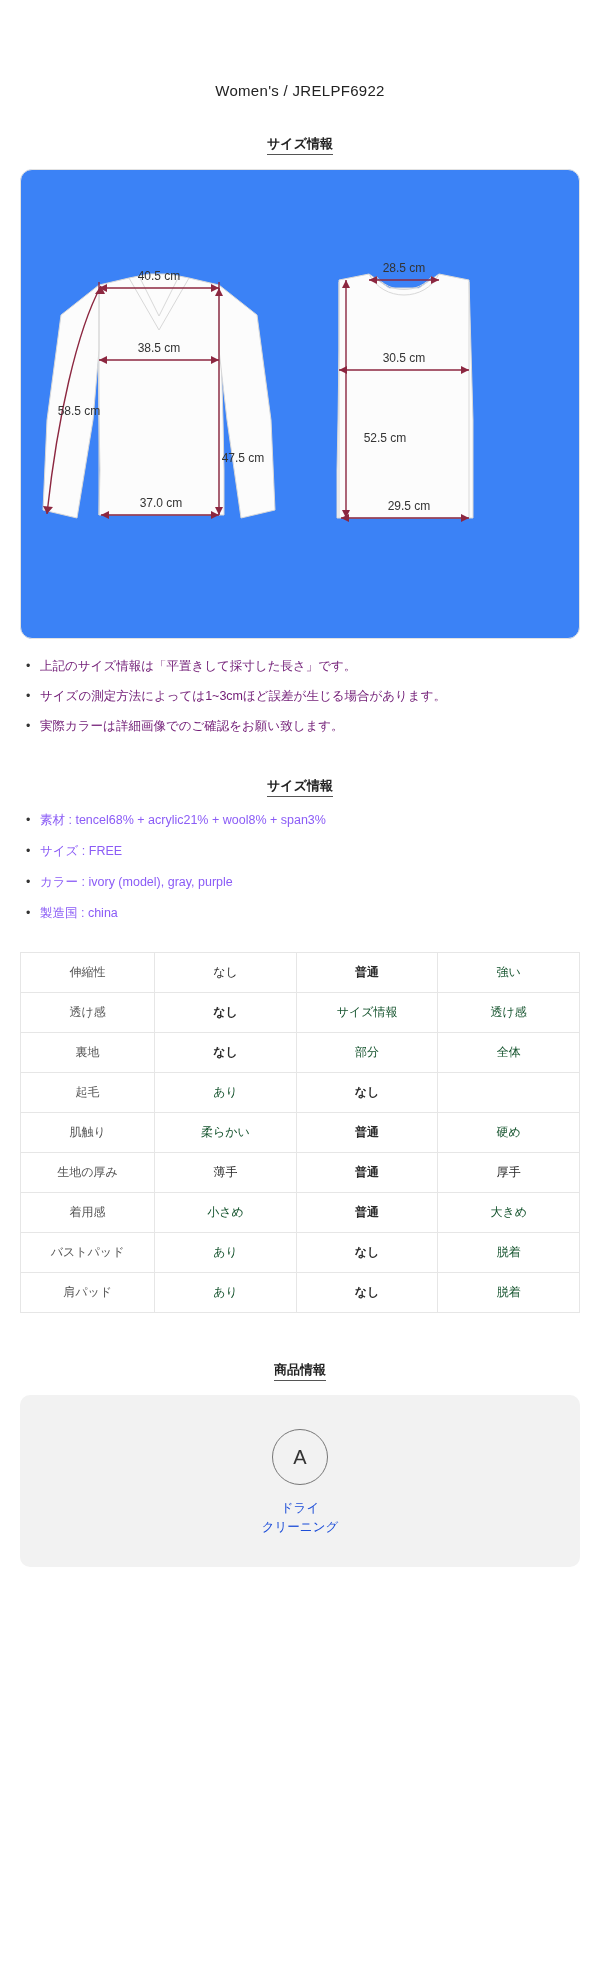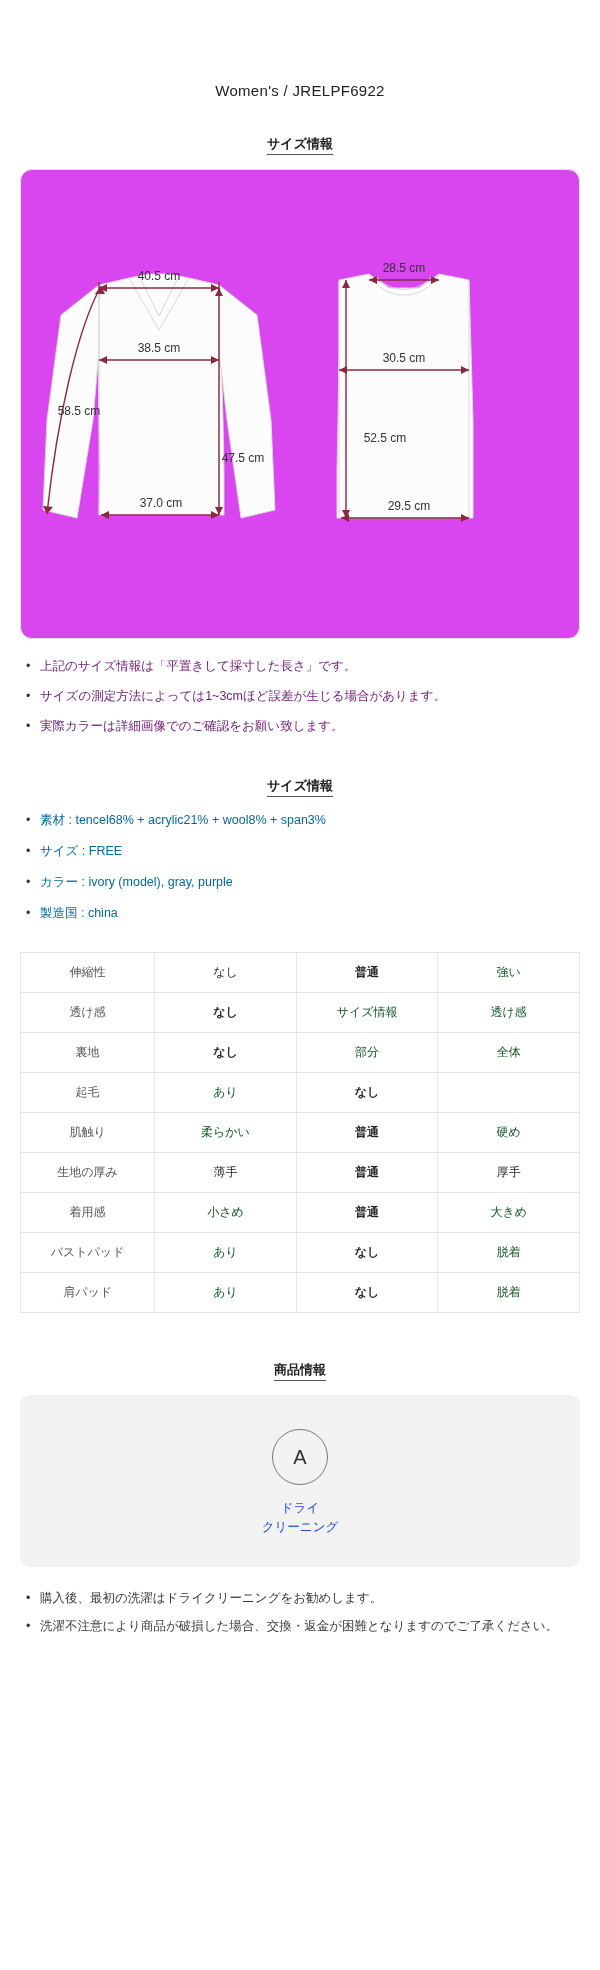--- a/index.html
+++ b/index.html
@@ -40,21 +40,21 @@
   .section-heading span {
     border-bottom: 1px solid #555555;
     padding-bottom: 3px;
   }
   .diagram-box {
     border: 1px solid #e2e2e2;
     border-radius: 12px;
     height: 470px;
     position: relative;
     overflow: hidden;
-    background: #d946ef;
+    background: #3b82f6;
   }
   .diagram-svg { display: block; }
   ul.notes {
     list-style: none;
     padding: 0;
     margin: 18px 0 0 0;
   }
   ul.notes li {
     position: relative;
     padding-left: 20px;
@@ -74,21 +74,21 @@
   ul.specs {
     list-style: none;
     padding: 0;
     margin: 10px 0 0 0;
   }
   ul.specs li {
     position: relative;
     padding-left: 20px;
     font-size: 12.5px;
     line-height: 1.5;
-    color: #0369a1;
+    color: #8b5cf6;
     margin-bottom: 12px;
   }
   ul.specs li::before {
     content: "•";
     position: absolute;
     left: 6px;
     top: 0;
     color: #333333;
   }
   table.attr-table {
@@ -363,19 +363,15 @@
     </div>
     <div class="care-box">
       <div class="care-circle">
         <span>A</span>
       </div>
       <div class="care-label">
         <div>ドライ</div>
         <div>クリーニング</div>
       </div>
     </div>
-    <ul class="care-notes">
-      <li>購入後、最初の洗濯はドライクリーニングをお勧めします。</li>
-      <li>洗濯不注意により商品が破損した場合、交換・返金が困難となりますのでご了承ください。</li>
-    </ul>
   </div>
 
 </div>
 
 </body></html>

